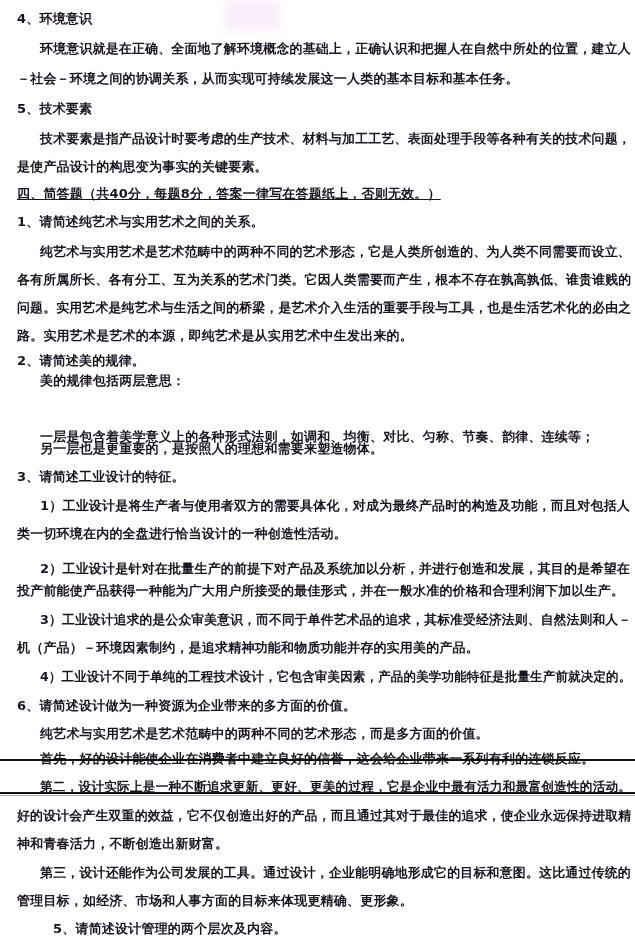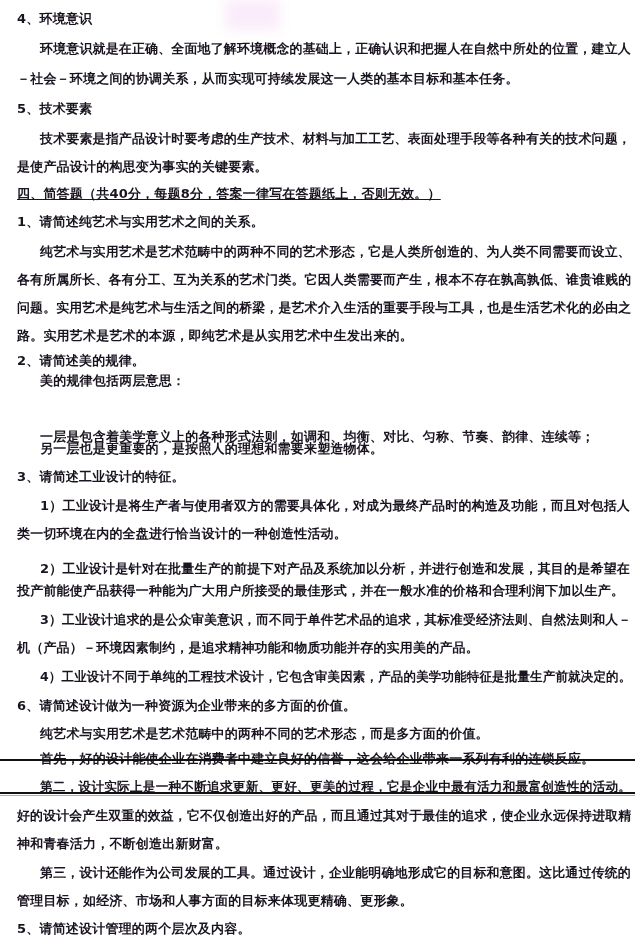--- a/index.html
+++ b/index.html
@@ -46,18 +46,18 @@
     <div class="line cont" style="top: 639px;">机（产品）－环境因素制约，是追求精神功能和物质功能并存的实用美的产品。</div>
     <div class="line ind" style="top: 668px; transform: scaleX(0.959416); transform-origin: left top;">4）工业设计不同于单纯的工程技术设计，它包含审美因素，产品的美学功能特征是批量生产前就决定的。</div>
     <div class="line head" style="top: 697px;">6、请简述设计做为一种资源为企业带来的多方面的价值。</div>
     <div class="line ind" style="top: 725px;">纯艺术与实用艺术是艺术范畴中的两种不同的艺术形态，而是多方面的价值。</div>
     <div class="line ind" style="top: 750px;">首先，好的设计能使企业在消费者中建立良好的信誉，这会给企业带来一系列有利的连锁反应。</div>
     <div class="line ind" style="top: 778px; transform: scaleX(0.973641); transform-origin: left top;">第二，设计实际上是一种不断追求更新、更好、更美的过程，它是企业中最有活力和最富创造性的活动。</div>
     <div class="line cont" style="top: 807px; transform: scaleX(0.990323); transform-origin: left top;">好的设计会产生双重的效益，它不仅创造出好的产品，而且通过其对于最佳的追求，使企业永远保持进取精</div>
     <div class="line cont" style="top: 835px;">神和青春活力，不断创造出新财富。</div>
     <div class="line ind" style="top: 864px; transform: scaleX(0.994949); transform-origin: left top;">第三，设计还能作为公司发展的工具。通过设计，企业能明确地形成它的目标和意图。这比通过传统的</div>
     <div class="line cont" style="top: 892px;">管理目标，如经济、市场和人事方面的目标来体现更精确、更形象。</div>
-    <div class="line head" style="top: 920px;">5、请简述设计管理的两个层次及内容。</div>
+    <div class="line head" style="top: 920px; margin-left: 36px;">5、请简述设计管理的两个层次及内容。</div>
   </div>
 
 <div class="rule" style="top:759px;"></div>
 <div class="rule" style="top:792px;"></div>
 <div class="rule2" style="top:795px;"></div>
 
 </body></html>

